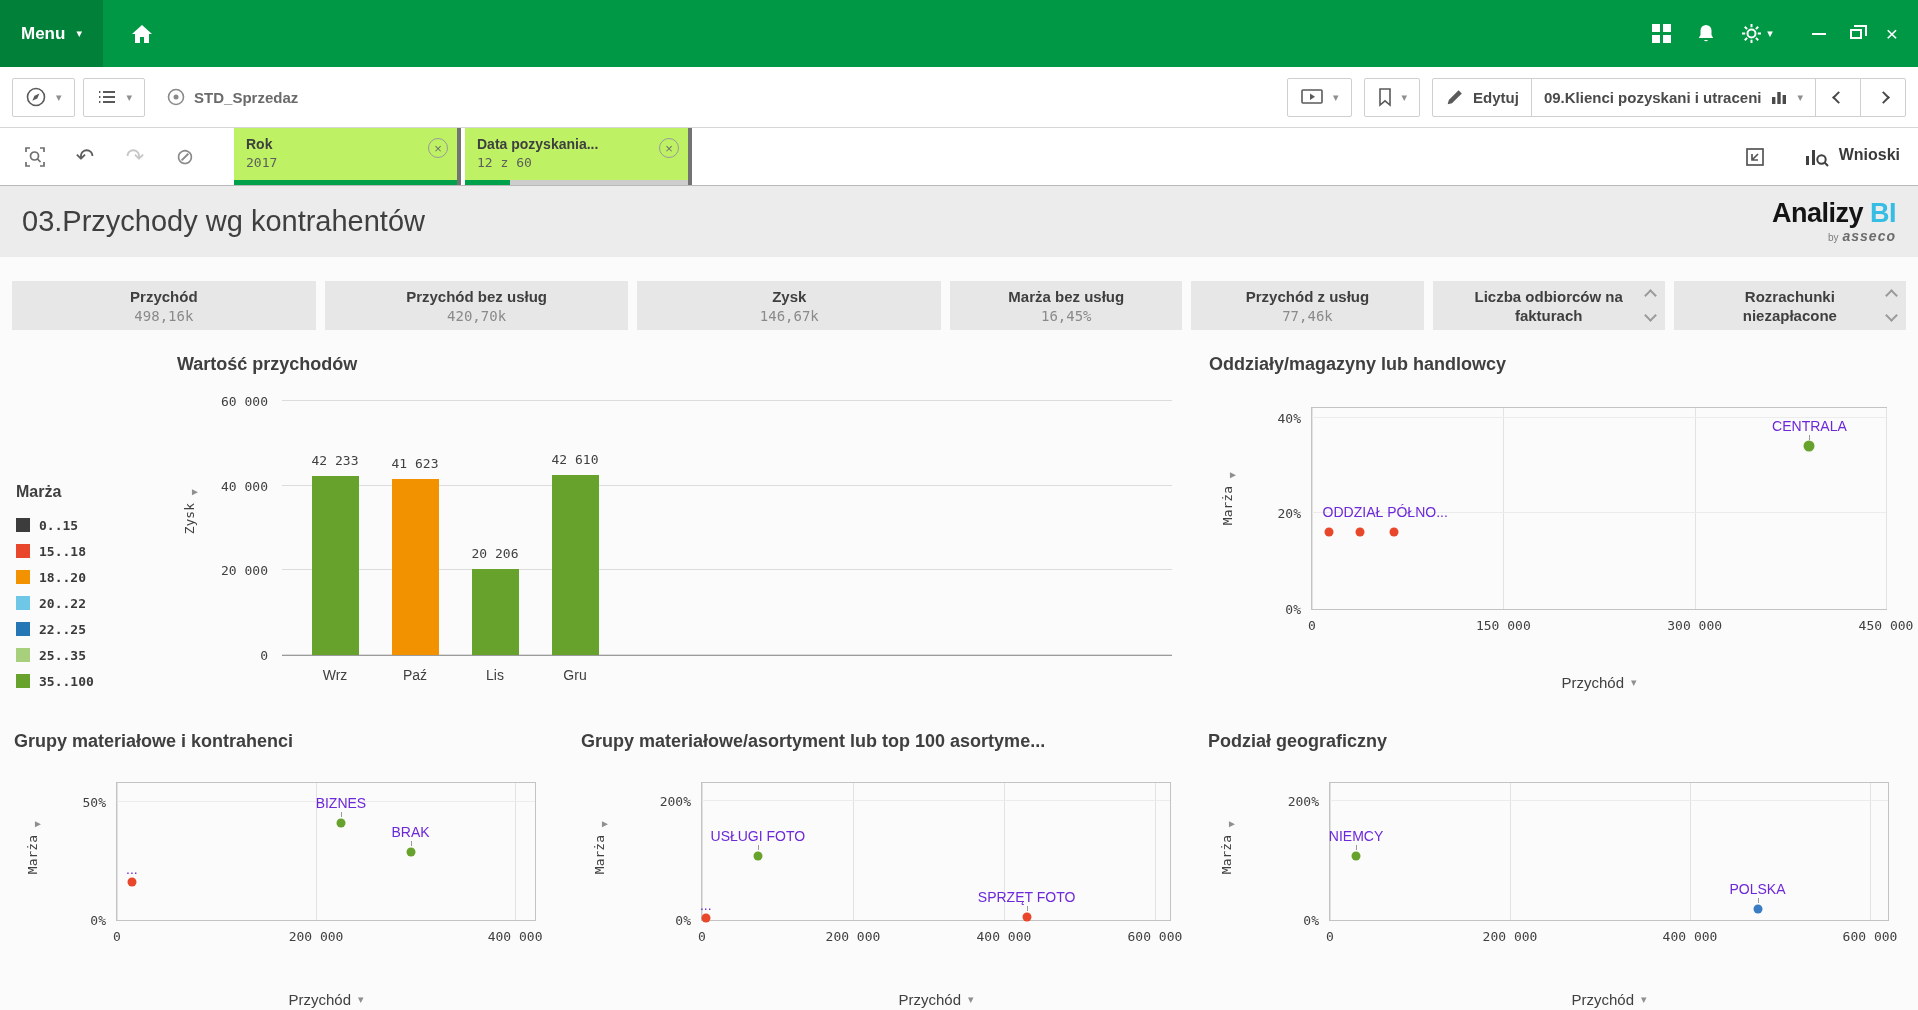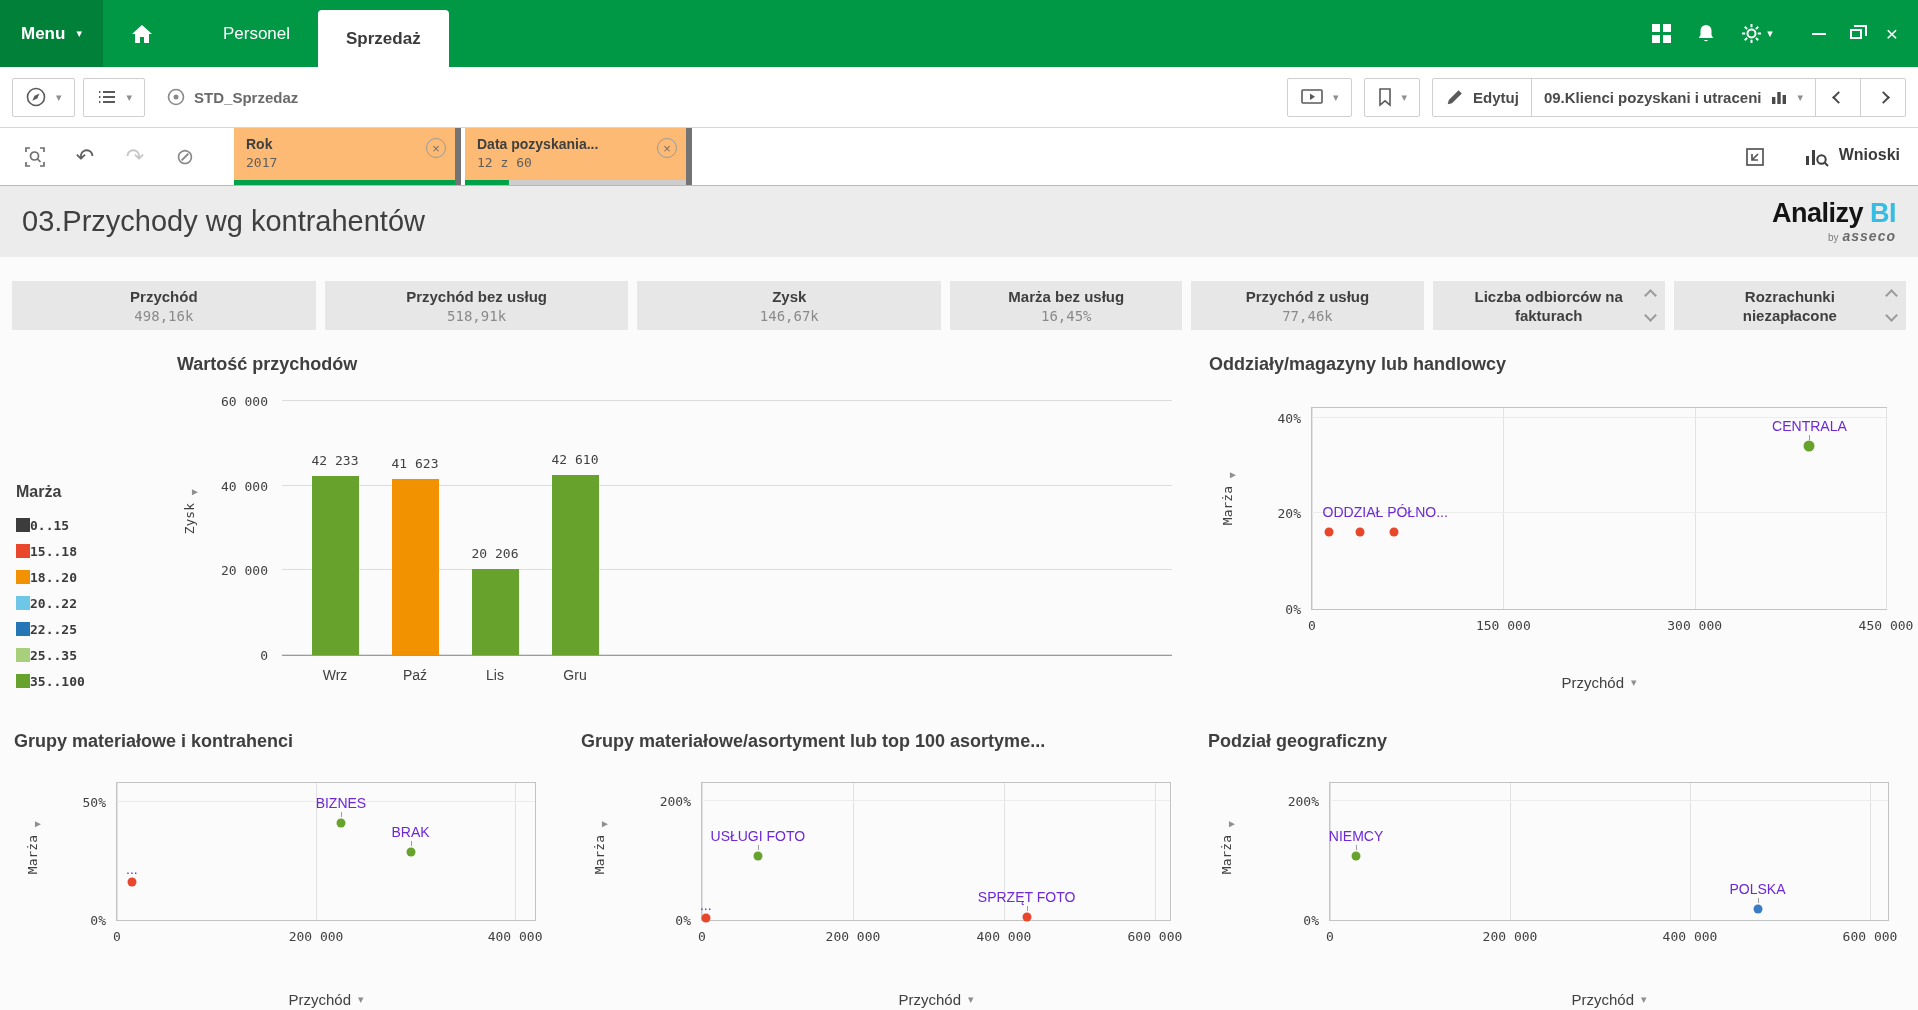--- a/index.html
+++ b/index.html
@@ -47,21 +47,21 @@
 .navbtn{width:46px;justify-content:center}
 
 
 .selbar{height:58px;background:#fff;border-bottom:1px solid #b9b9b9;display:flex;align-items:stretch}
 .sel-icons{display:flex;align-items:center;padding-left:10px}
 .selbtn{width:50px;height:100%;display:flex;align-items:center;justify-content:center}
 .gicon{font-size:22px;color:#5f5f5f;line-height:1}
 .gicon.dim{color:#c7c7c7}
 .gicon.semi{color:#8a8a8a}
 .chips{display:flex;align-items:stretch;margin-left:24px;gap:4px}
-.chip{position:relative;width:227px;background:#fdba74;border-right:6px solid #737373;padding:8px 36px 12px 12px;cursor:pointer}
+.chip{position:relative;width:227px;background:#bef264;border-right:4px solid #737373;padding:8px 36px 12px 12px;cursor:pointer}
 .chip-field{font-size:14px;font-weight:bold;color:#3f3f3f;white-space:nowrap;overflow:hidden}
 .chip-value{font-size:13px;color:#5d5d5d;margin-top:3px}
 .chip-close{position:absolute;right:9px;top:10px;width:20px;height:20px;border:1px solid #9a9a9a;border-radius:50%;display:flex;align-items:center;justify-content:center}
 .chip-close .x{font-size:13px;color:#6e6e6e;line-height:1}
 .chip-progress{position:absolute;left:0;right:0;bottom:0;height:5px}
 .sel-right{margin-left:auto;display:flex;align-items:center;gap:24px;padding-right:18px}
 .wnioski{display:flex;gap:9px;cursor:pointer}
 .wnioski .wlabel{font-size:16px;font-weight:bold;color:#3a3a3a}
 
 
@@ -116,21 +116,21 @@
 .brow .ax-title{left:13px;top:114px}
 
 .xdrop{position:absolute;display:flex;align-items:center;gap:7px;font-size:15px;color:#404040;transform:translateX(-50%);cursor:pointer;white-space:nowrap}
 #sc0 .xdrop{left:392px;top:334px}
 #scA .xdrop{left:314px;top:270px}
 #scB .xdrop{left:357px;top:270px}
 #scC .xdrop{left:403px;top:270px}
 
 .legend{position:absolute;left:4px;top:143px;width:160px}
 .legend-title{font-size:16px;font-weight:bold;color:#3f3f3f;margin-bottom:11px}
-.lg-row{display:flex;align-items:center;height:26px;cursor:pointer}
+.lg-row{display:flex;align-items:center;gap:9px;height:26px;cursor:pointer}
 .lg-sw{width:14px;height:14px;flex:none}
 .lg-lb{font-family:"DejaVu Sans Mono",monospace;font-size:13px;font-weight:bold;color:#3a3a3a}
 
 
 .hgrid{position:absolute;left:0;right:0;height:1px;background:#dcdcdc}
 .bar{position:absolute;bottom:0;width:47px;z-index:2}
 .dlabel{position:absolute;transform:translateX(-50%);font-family:"DejaVu Sans Mono",monospace;font-size:13px;color:#404040;white-space:nowrap;z-index:3}
 .cat{position:absolute;top:100%;margin-top:12px;transform:translateX(-50%);font-size:14px;color:#404040}
 .ytick{position:absolute;left:-14px;transform:translate(-100%,50%);font-family:"DejaVu Sans Mono",monospace;font-size:13px;color:#404040;white-space:nowrap}
 .vgrid{position:absolute;top:0;bottom:0;width:1px;background:#e2e2e2}
@@ -149,24 +149,20 @@
     <span class="lbl">Menu</span>
     <span class="caret white">▾</span>
   </div>
   <div class="home-btn">
     <span>
       <svg width="24" height="22" viewBox="0 0 24 22">
           <path d="M12 2 22 11h-3v9h-5v-6h-4v6H5v-9H2z" fill="#fff"></path>
         </svg>
     </span>
   </div>
-  <nav class="tabs">
-    <div class="tab">Personel</div>
-    <div class="tab active">Sprzedaż</div>
-  </nav>
   <div class="top-right">
     <button class="tr-btn">
       <span class="grid4">
           <span></span>
           <span></span>
           <span></span>
           <span></span>
         </span>
     </button>
     <button class="tr-btn">
@@ -359,21 +355,21 @@
 
 <div class="content">
 
   <div class="krow">
     <div class="kpi w">
       <div class="lab">Przychód</div>
       <div class="val mono">498,16k</div>
     </div>
     <div class="kpi w">
       <div class="lab">Przychód bez usług</div>
-      <div class="val mono">518,91k</div>
+      <div class="val mono">420,70k</div>
     </div>
     <div class="kpi w">
       <div class="lab">Zysk</div>
       <div class="val mono">146,67k</div>
     </div>
     <div class="kpi">
       <div class="lab">Marża bez usług</div>
       <div class="val mono">16,45%</div>
     </div>
     <div class="kpi">

